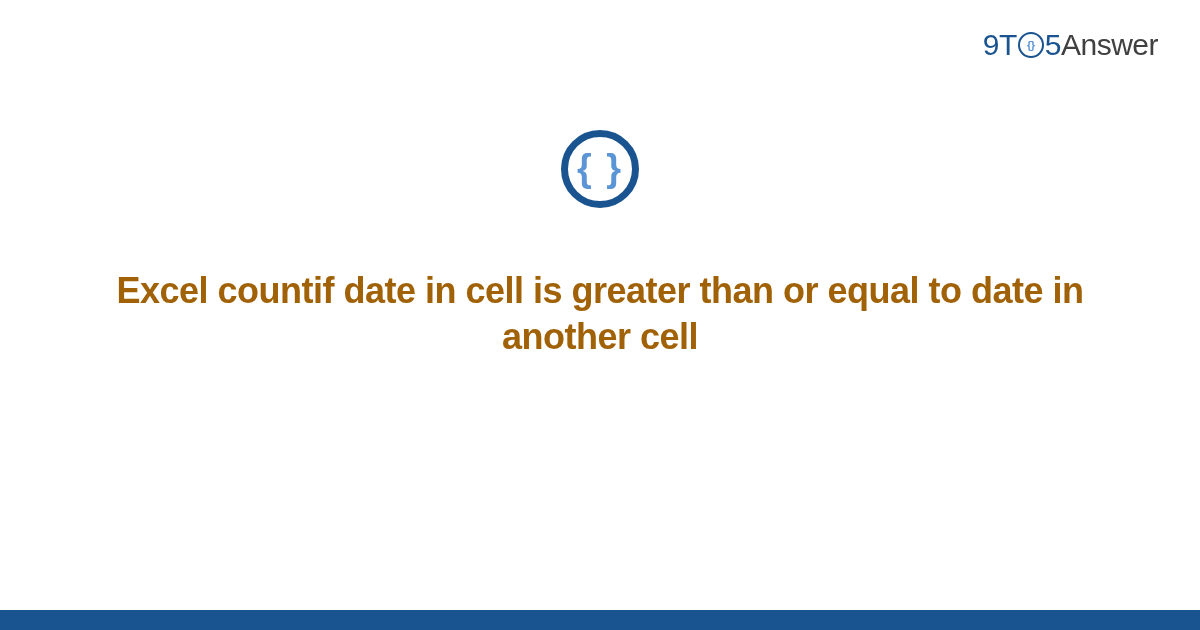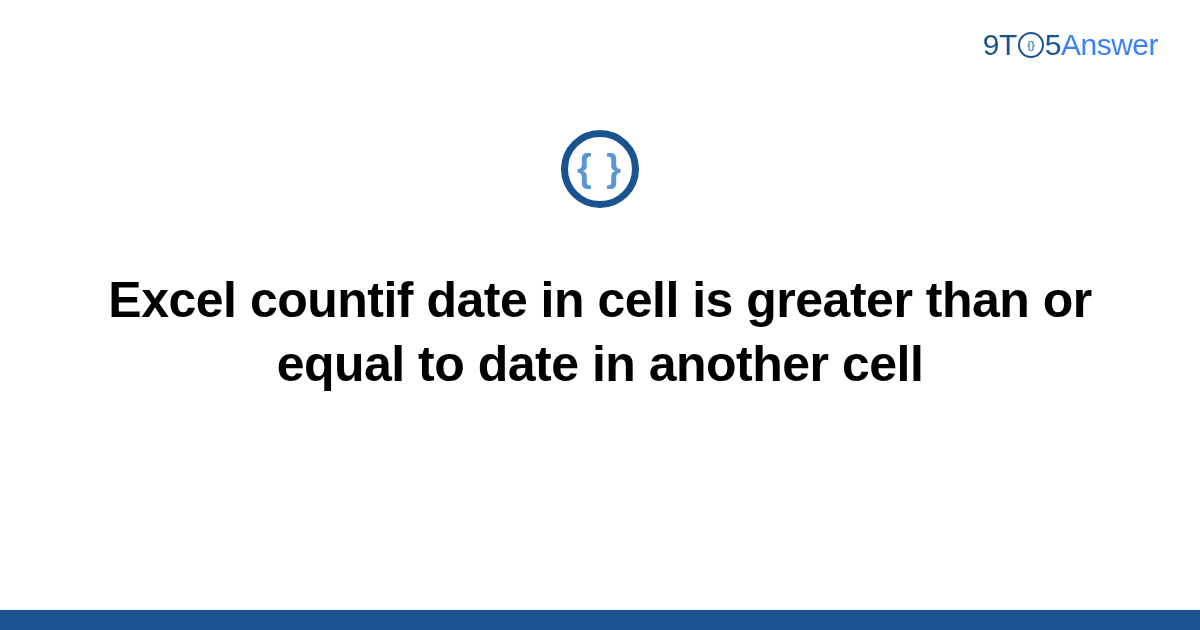--- a/index.html
+++ b/index.html
@@ -52,21 +52,21 @@
       position: absolute;
       top: 50%;
       left: 50%;
       transform: translate(-50%, -50%);
     }
     .header-logo .five {
       color: #1a5490;
       font-weight: 500;
     }
     .header-logo .answer {
-      color: #3b82f6;
+      color: #404040;
       font-weight: 400;
     }
     .center-badge {
       position: absolute;
       top: 130px;
       left: 50%;
       transform: translateX(-50%);
       width: 78px;
       height: 78px;
       border: 7px solid #1a5490;
@@ -83,23 +83,23 @@
       line-height: 1;
       margin-top: -2px;
     }
     .title {
       position: absolute;
       top: 268px;
       left: 50%;
       transform: translateX(-50%);
       width: 1040px;
       text-align: center;
-      font-size: 50px;
+      font-size: 36px;
       font-weight: 700;
-      color: #000000;
+      color: #a16207;
       line-height: 1.28;
       letter-spacing: -0.5px;
     }
     .footer-bar {
       position: absolute;
       bottom: 0;
       left: 0;
       width: 100%;
       height: 20px;
       background: #1a5490;

